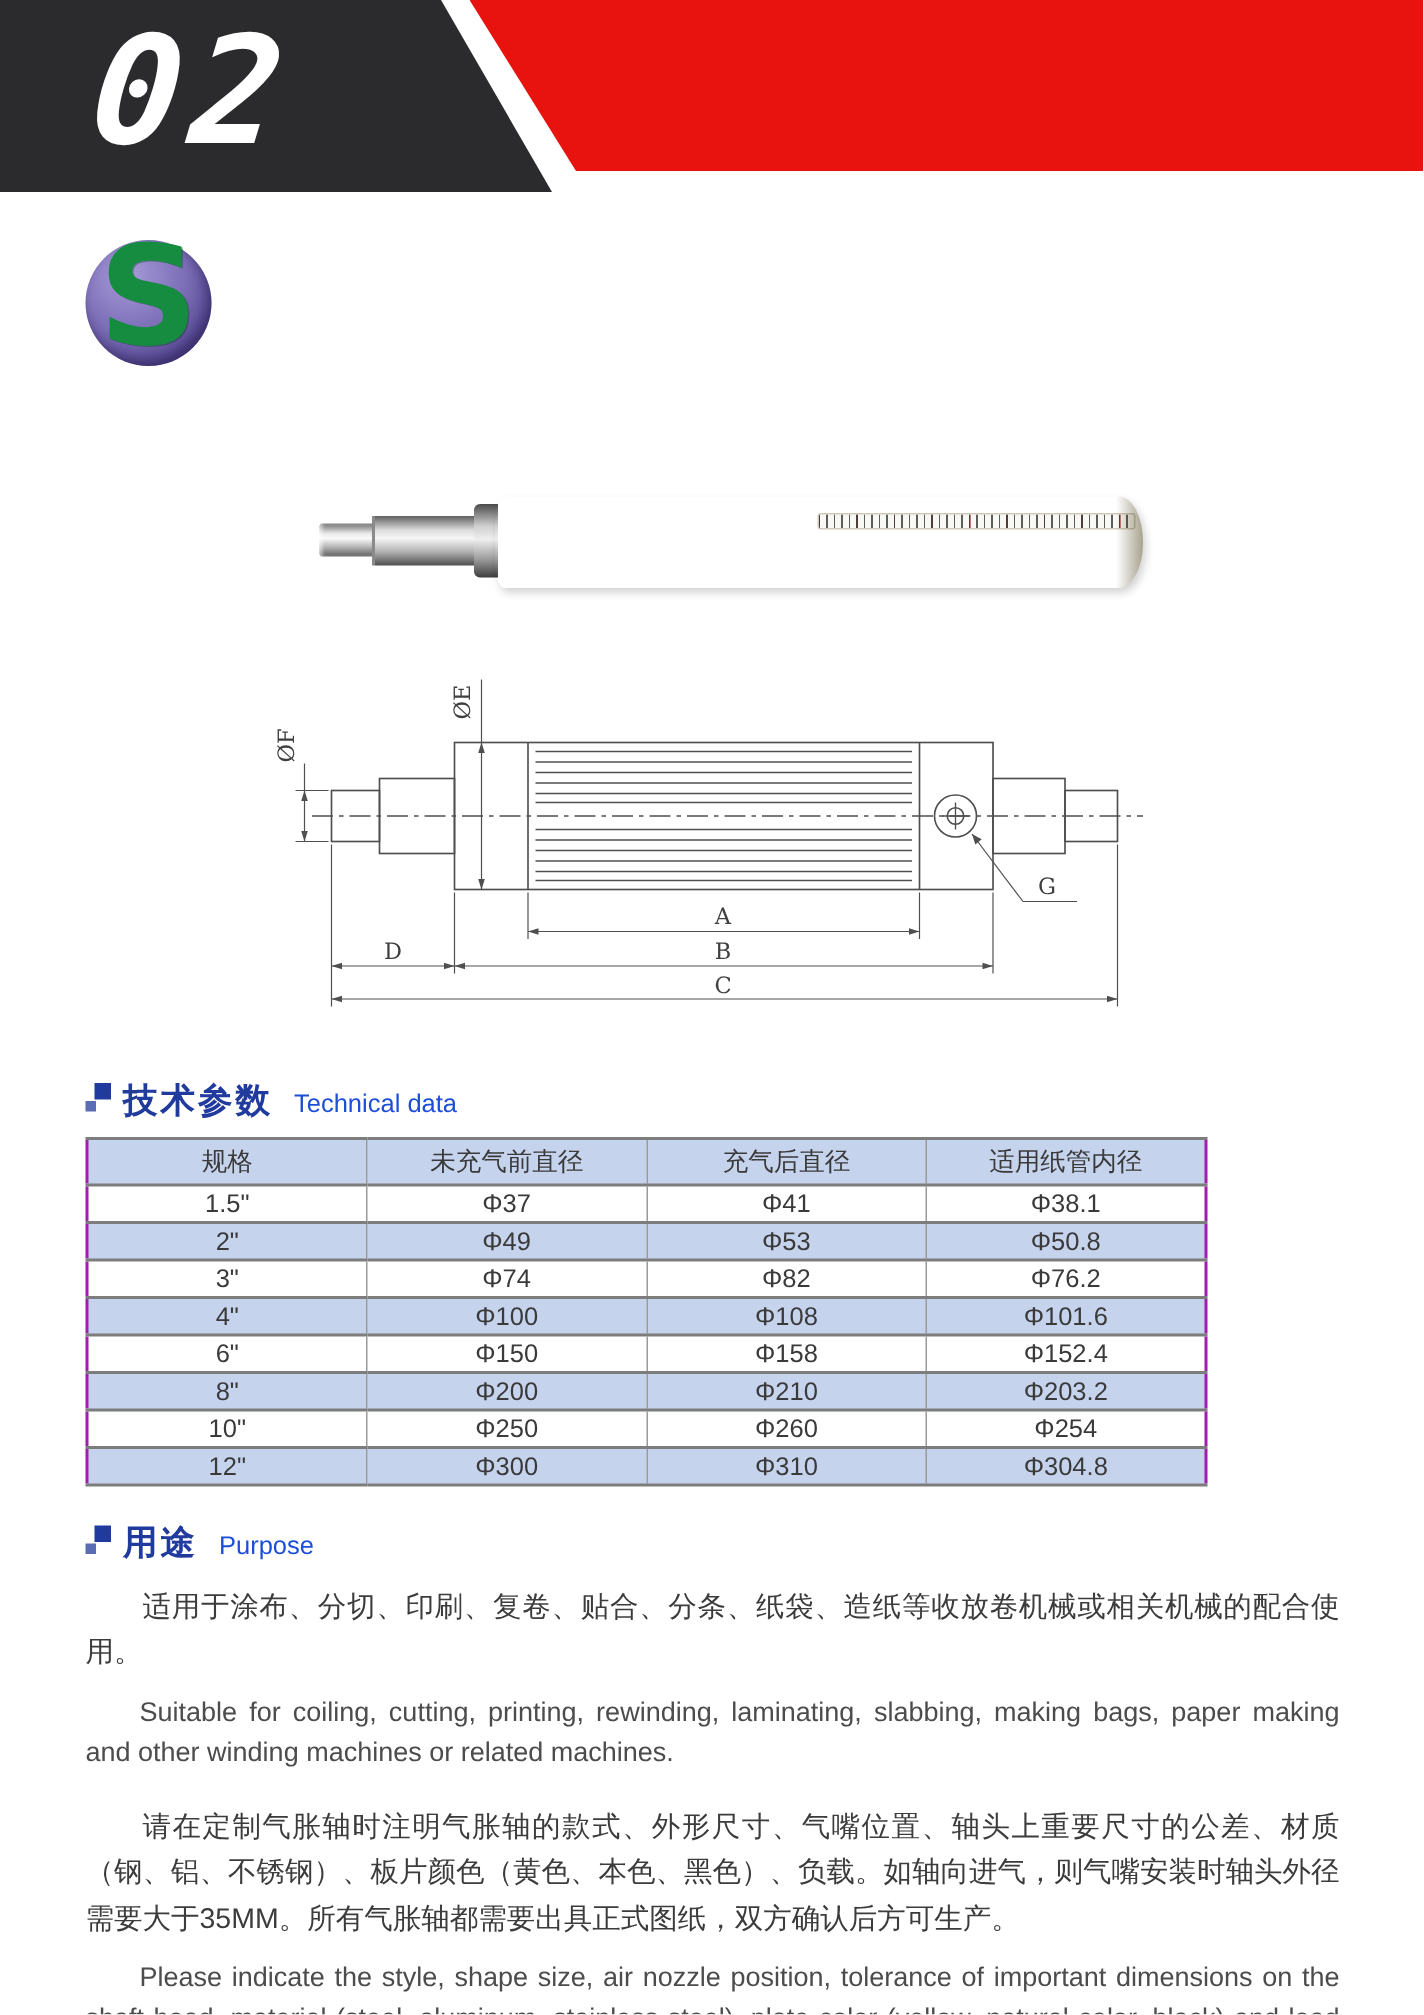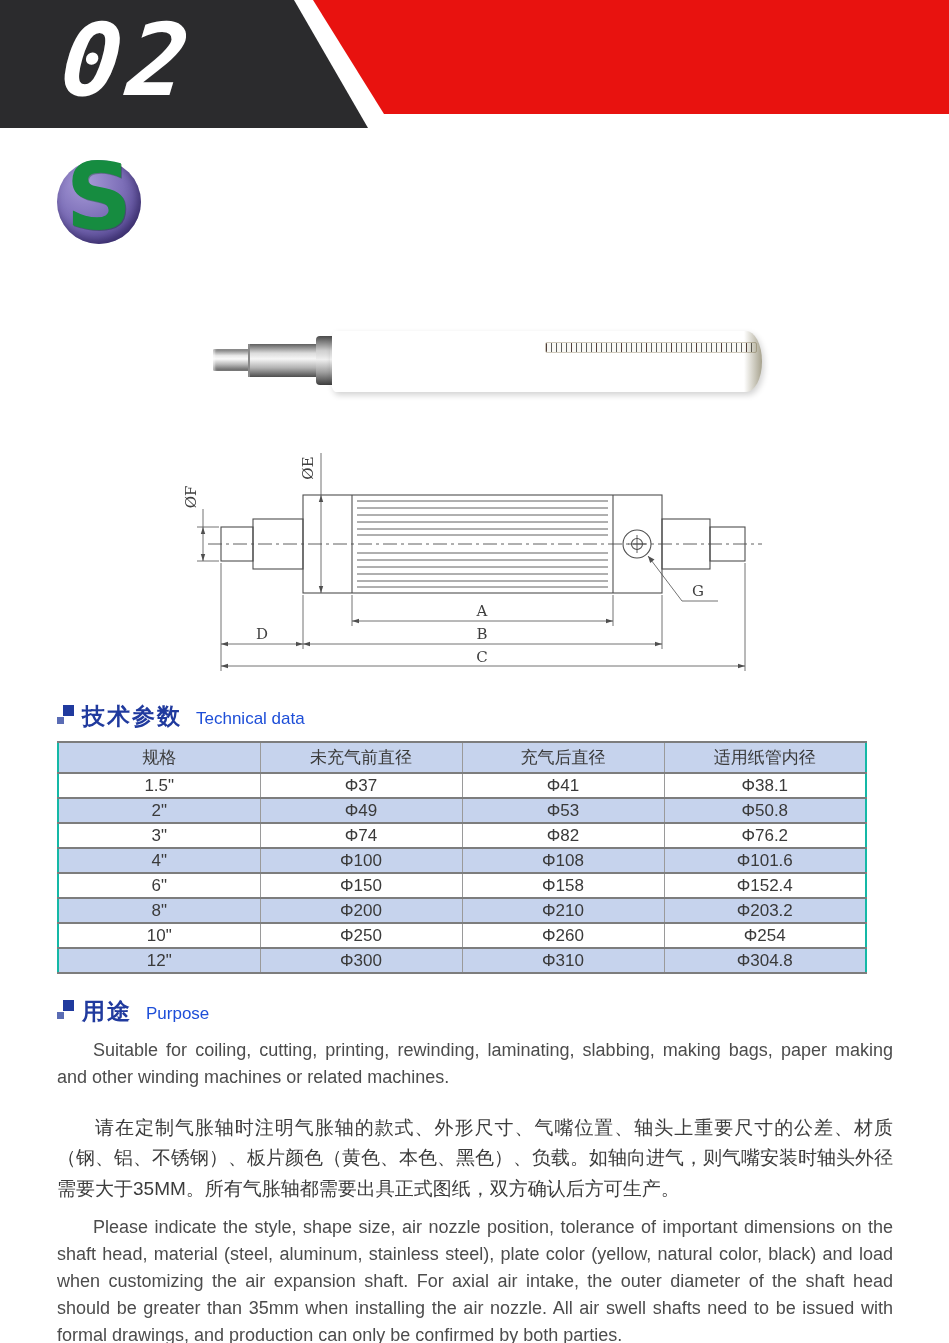--- a/index.html
+++ b/index.html
@@ -78,35 +78,35 @@
   
   .section { margin-left:57px; width:836px; }
   .sec-title { display:flex; align-items:baseline; }
   .sq-icon { position:relative; width:17px; height:21px; margin-right:8px; flex:0 0 auto; top:2px; }
   .sq-icon .big { position:absolute; left:6px; top:0; width:11px; height:11px; background:#203a9e; }
   .sq-icon .small { position:absolute; left:0; top:12px; width:7px; height:7px; background:#5a6cb4; }
   .sec-title-zh { font-size:23px; color:#203a9e; font-weight:700; letter-spacing:2px; }
   .sec-title-en { font-size:17px; color:#1d4ed8; margin-left:14px; }
 
   
-  table.spec { border-collapse:collapse; width:810px; margin-top:9px;
-    border:2px solid #14b8a6; table-layout:fixed; }
+  table.spec { border-collapse:collapse; width:748px; margin-top:9px;
+    border:2px solid #a21caf; table-layout:fixed; }
   table.spec th, table.spec td { border-top:2px solid #7d7d7d; border-bottom:2px solid #7d7d7d;
     border-left:1px solid #9a9a9a; border-right:1px solid #9a9a9a;
     text-align:center; color:#3a3a3a; font-size:17px; font-weight:normal; }
   table.spec th { height:31px; background:#c6d3ed; }
   table.spec td { height:25px; background:#fff; }
   table.spec tr.alt td { background:#c6d3ed; }
 
   .para-zh { font-size:19px; color:#3c3c3c; line-height:1.6; text-indent:2em;
     text-align:justify; margin-top:13px; }
   .para-en { font-size:18px; color:#4c4c4c; line-height:1.5; text-indent:2em;
     text-align:justify; margin-top:10px; }
 
-  .mt-tech { margin-top:20px; }
+  .mt-tech { margin-top:36px; }
   .mt-purpose { margin-top:22px; }
   .mt-delivery { margin-top:22px; }
 </style>
 </head>
 <body>
 
 <div class="page">
 
   <div class="header">
     <div class="header-black"></div>
@@ -294,20 +294,21 @@
 
   <div class="section mt-purpose">
     <div class="sec-title">
       <span class="sq-icon">
           <span class="big"></span>
           <span class="small"></span>
         </span>
       <span class="sec-title-zh">用途</span>
       <span class="sec-title-en">Purpose</span>
     </div>
+    <p class="para-zh">适用于涂布、分切、印刷、复卷、贴合、分条、纸袋、造纸等收放卷机械或相关机械的配合使用。</p>
     <p class="para-en">Suitable for coiling, cutting, printing, rewinding, laminating, slabbing, making bags, paper making and other winding machines or related machines.</p>
   </div>
 
   <div class="section mt-delivery">
     <p class="para-zh">请在定制气胀轴时注明气胀轴的款式、外形尺寸、气嘴位置、轴头上重要尺寸的公差、材质（钢、铝、不锈钢）、板片颜色（黄色、本色、黑色）、负载。如轴向进气，则气嘴安装时轴头外径需要大于35MM。所有气胀轴都需要出具正式图纸，双方确认后方可生产。</p>
     <p class="para-en">Please indicate the style, shape size, air nozzle position, tolerance of important dimensions on the shaft head, material (steel, aluminum, stainless steel), plate color (yellow, natural color, black) and load when customizing the air expansion shaft. For axial air intake, the outer diameter of the shaft head should be greater than 35mm when installing the air nozzle. All air swell shafts need to be issued with formal drawings, and production can only be confirmed by both parties.</p>
   </div>
 
 </div>
 

